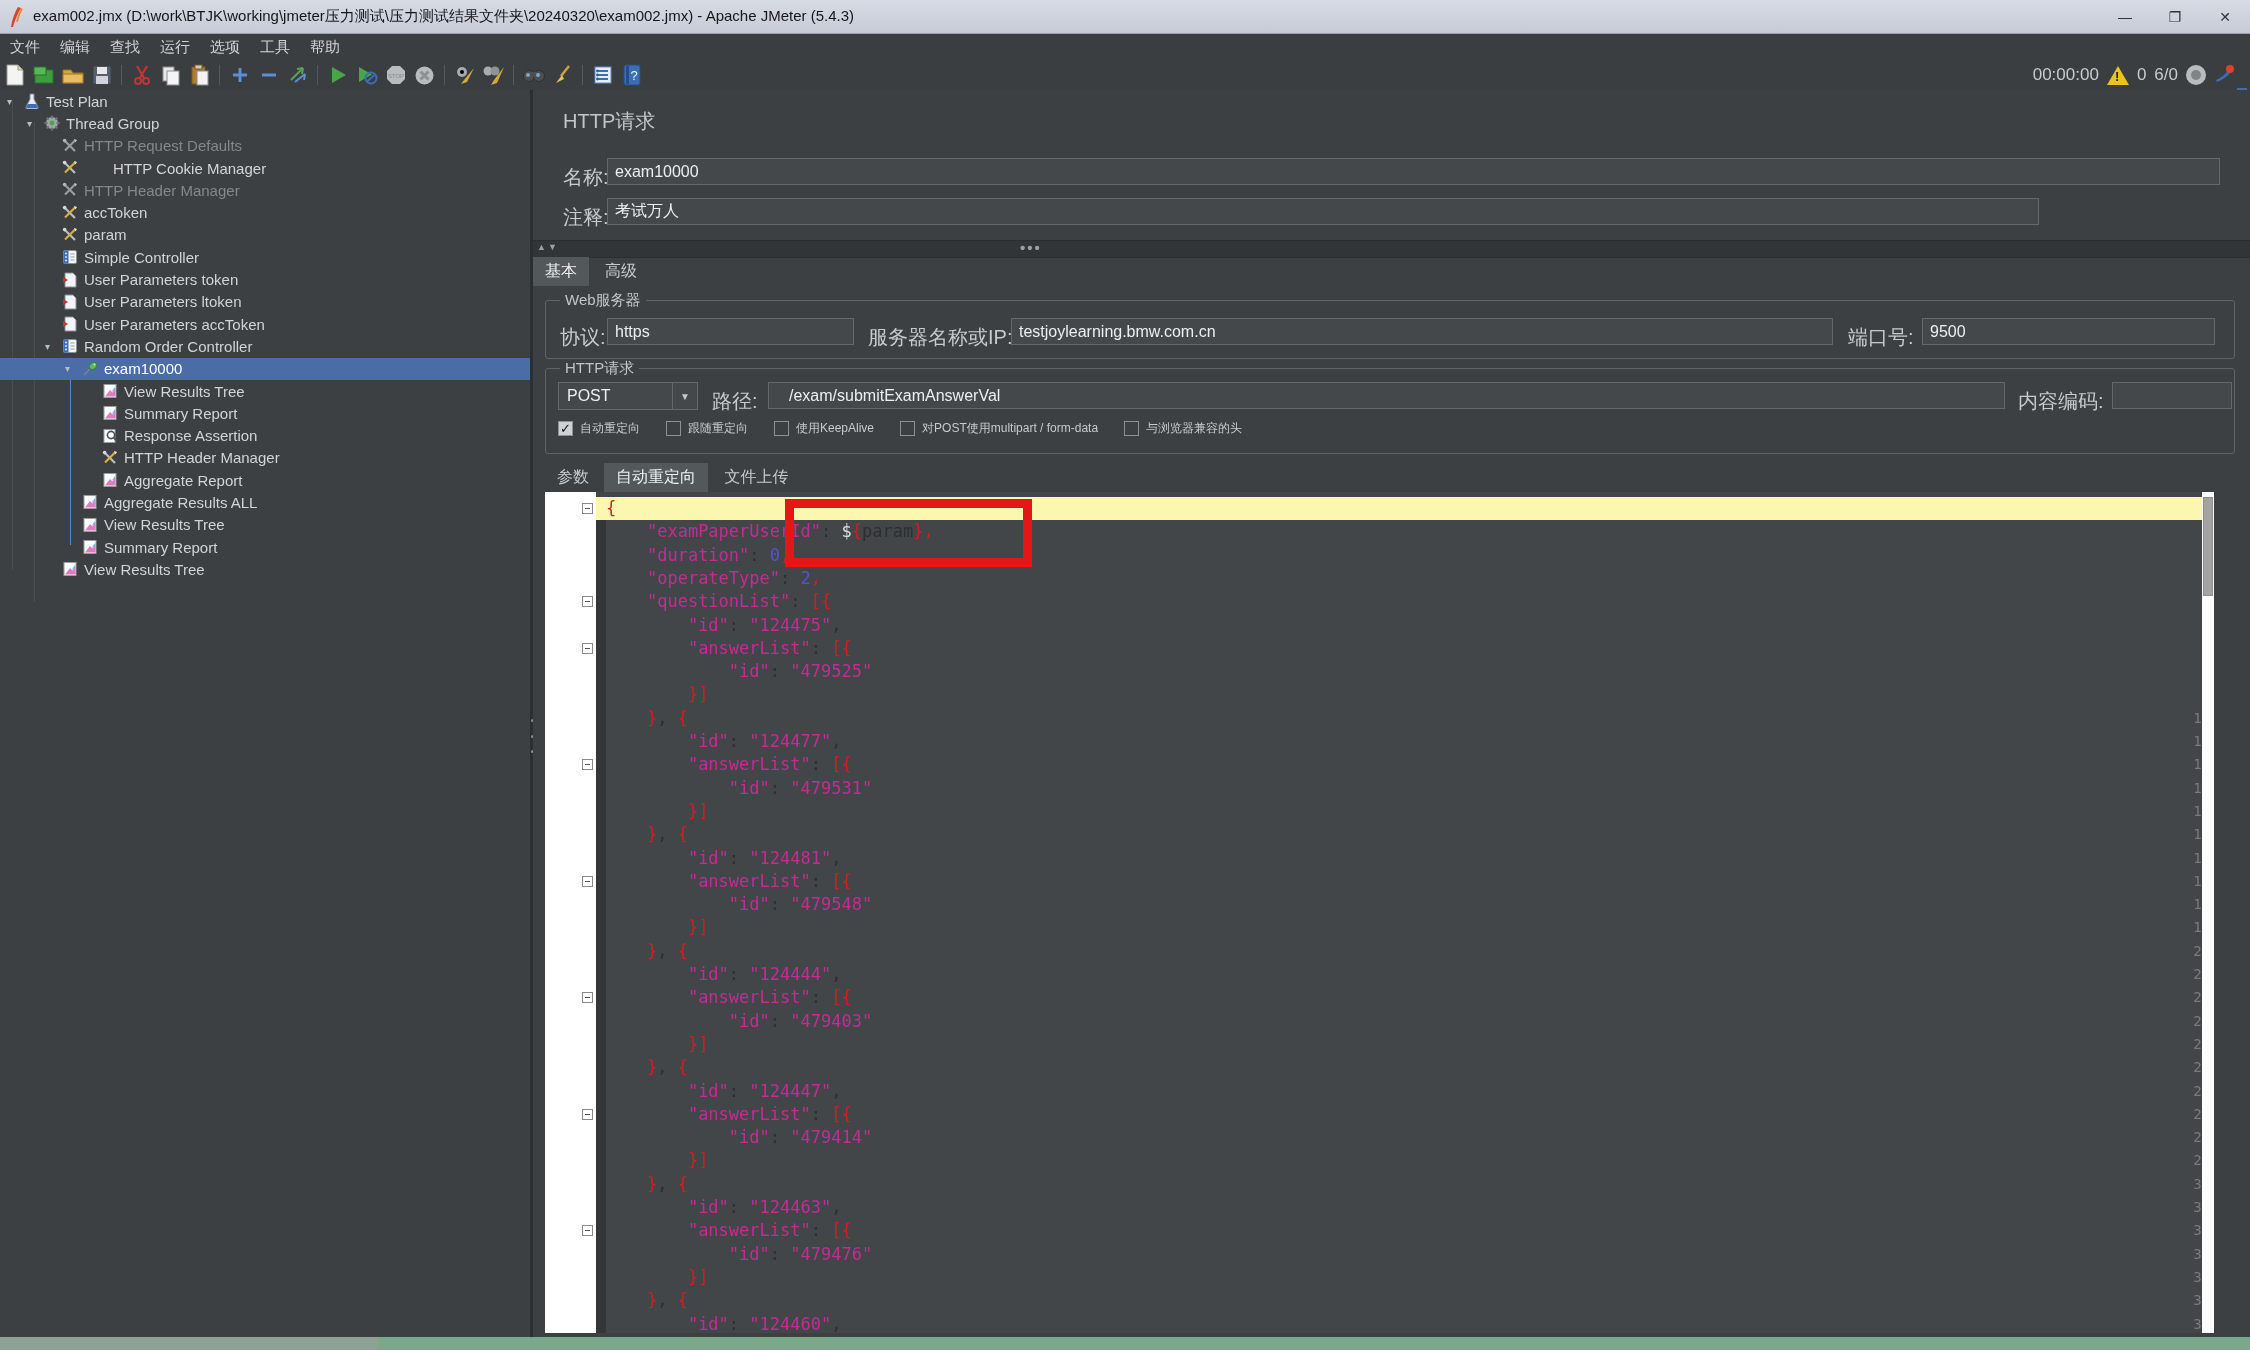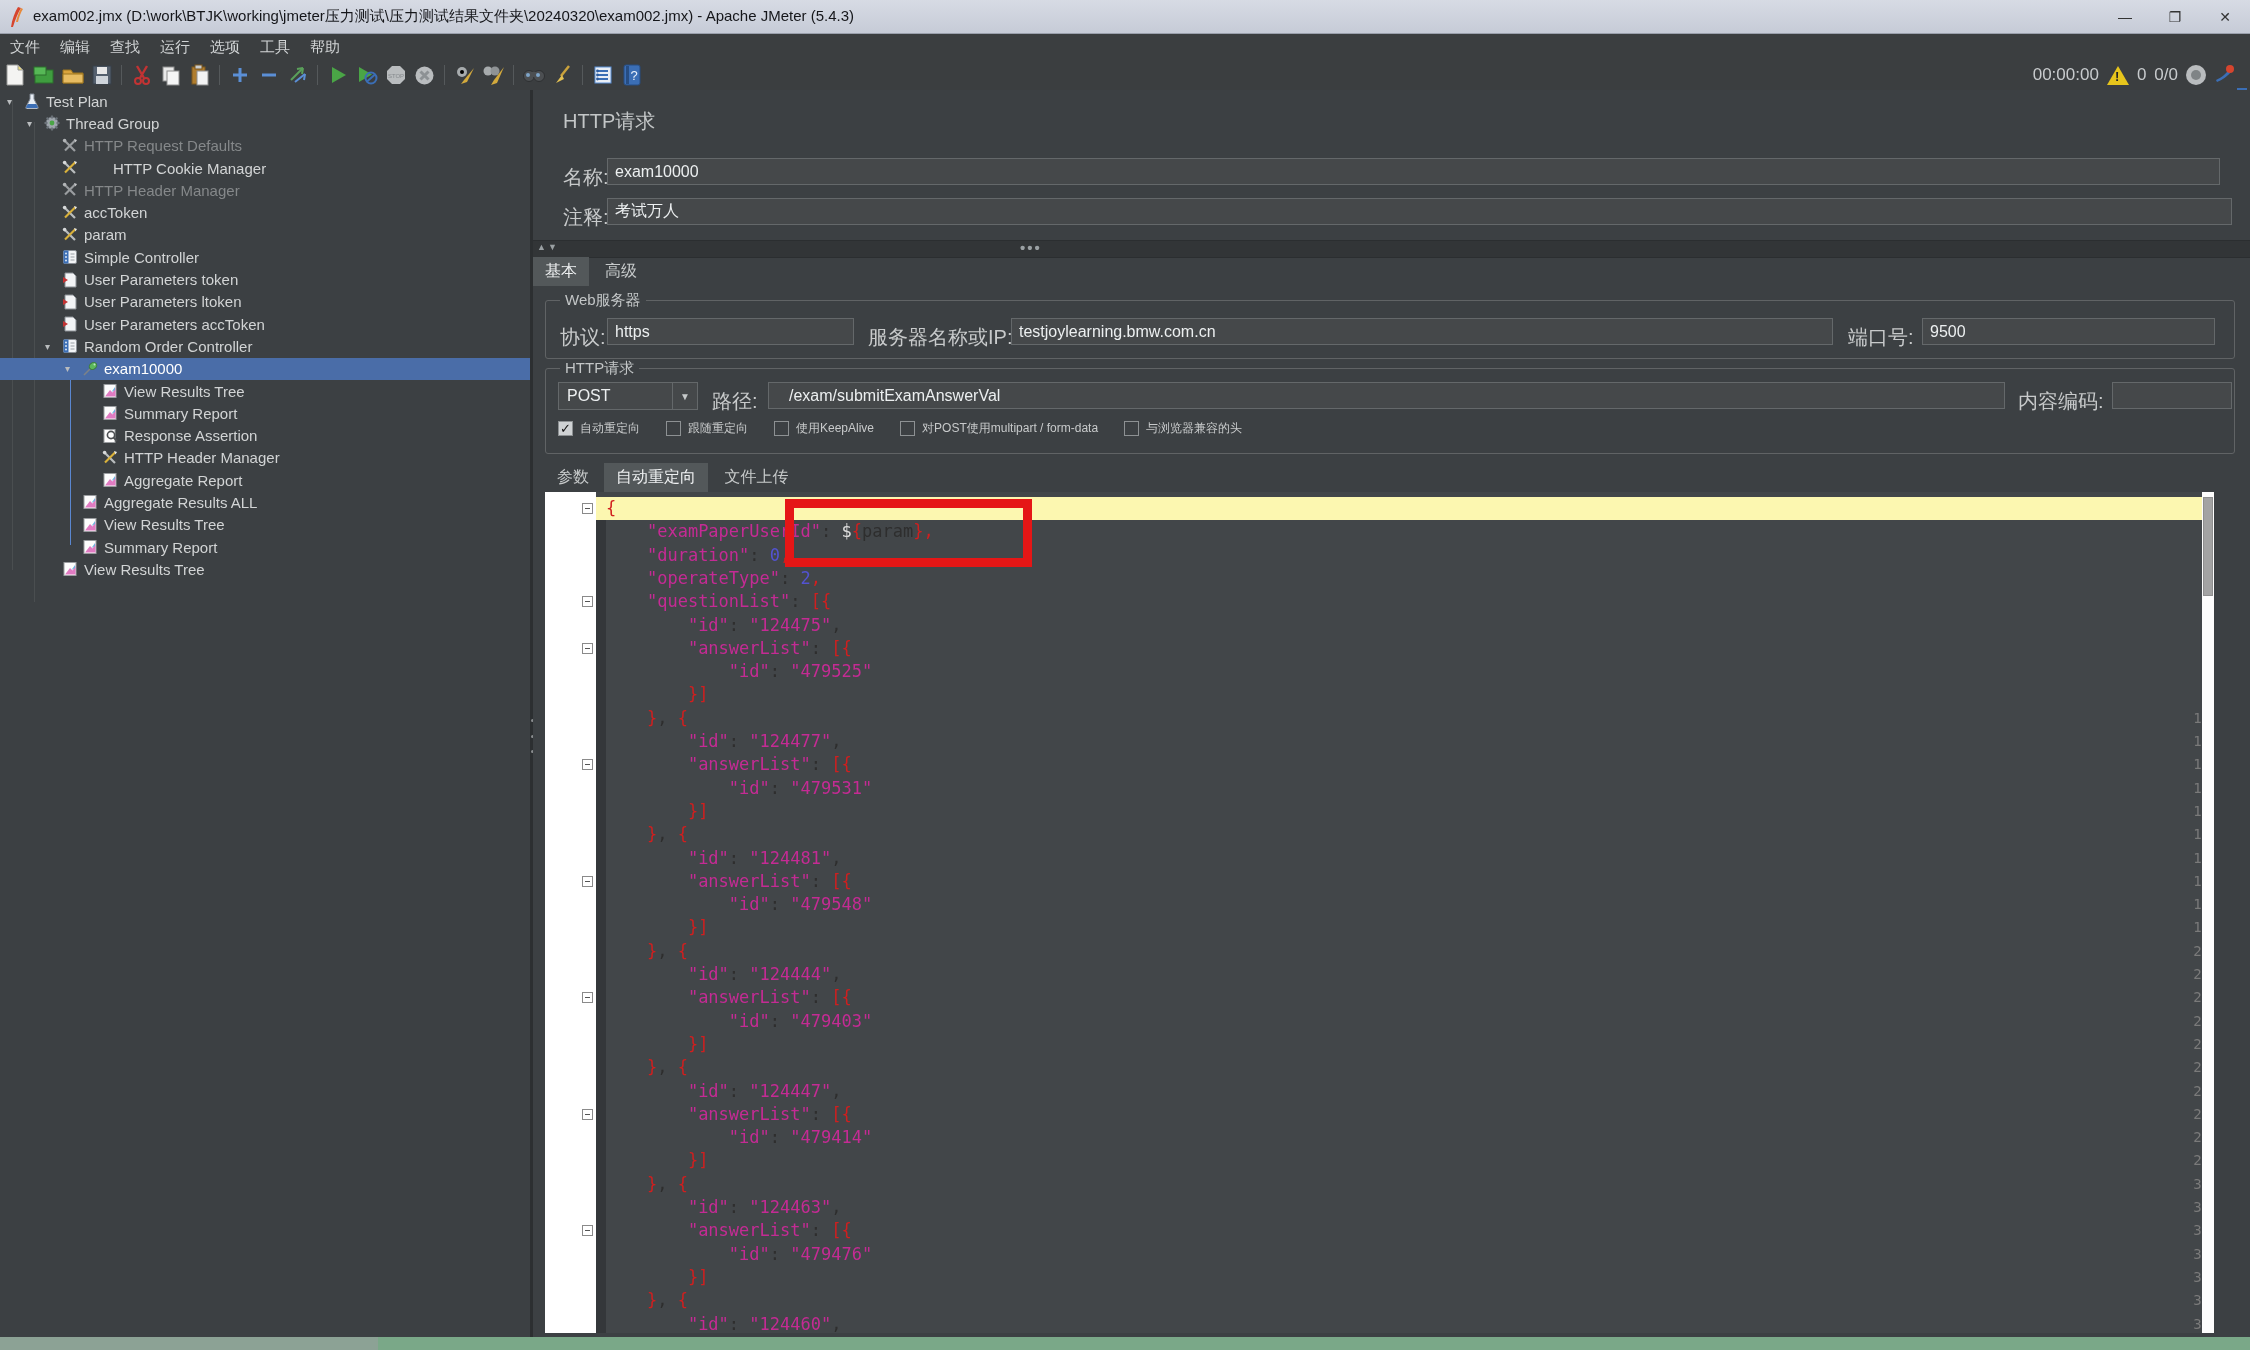--- a/index.html
+++ b/index.html
@@ -270,21 +270,21 @@
             <rect x="1" y="1" width="16" height="20" rx="2" fill="#3b6eb5" stroke="#274d82"></rect>
             <rect x="3" y="2" width="3" height="18" fill="#274d82"></rect>
             <text x="11" y="16" font-size="13" text-anchor="middle" fill="#eaf1fa" font-family="sans-serif">?</text>
           </svg>
         </span>
       </span>
     <span class="tb-right">
       <span class="tb-timer">00:00:00</span>
       <span class="warn-tri"></span>
       <span class="tb-num">0</span>
-      <span class="tb-num">0/0</span>
+      <span class="tb-num">6/0</span>
       <span class="tb-target"></span>
       <span>
         <svg width="22" height="22" viewBox="0 0 22 22">
           <path d="M2 16 C7 14 13 9 16 4 L18 7 C14 12 8 16 3 18 Z" fill="#3b6eb5"></path>
           <circle cx="16" cy="5" r="4" fill="#d6452e"></circle>
         </svg>
       </span>
     </span>
   </div>
   <div class="blue-edge"></div>
@@ -535,21 +535,21 @@
 
   <div class="main">
     <div class="panel-title">HTTP请求</div>
 
     <div class="lbl" style="left:30px;top:74px;">名称:</div>
     <div class="inp" style="left:74px;top:68px;width:1613px;">
       <span>exam10000</span>
     </div>
 
     <div class="lbl" style="left:30px;top:114px;">注释:</div>
-    <div class="inp" style="left:74px;top:108px;width:1625px;">
+    <div class="inp" style="left:74px;top:108px;width:1432px;">
       <span>考试万人</span>
     </div>
 
     <div class="divbar">
       <span class="updown">▲▼</span>
       <span class="dots">•••</span>
     </div>
 
     <div id="main-tabs">
         <div class="tab sel" style="left: 0px; top: 167px;">基本</div>

